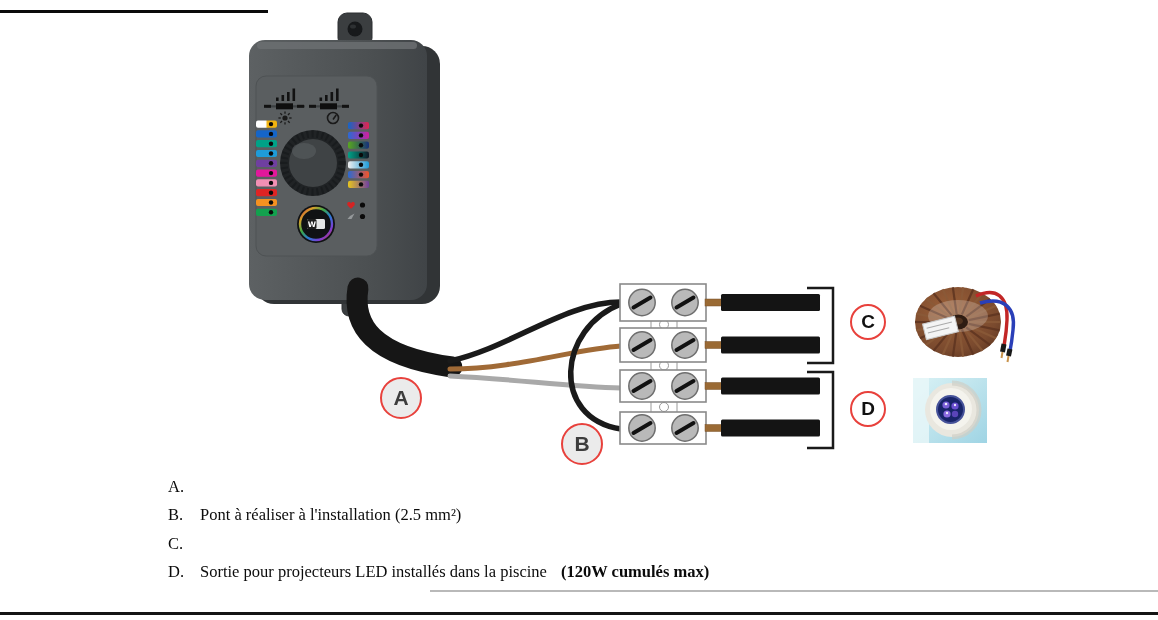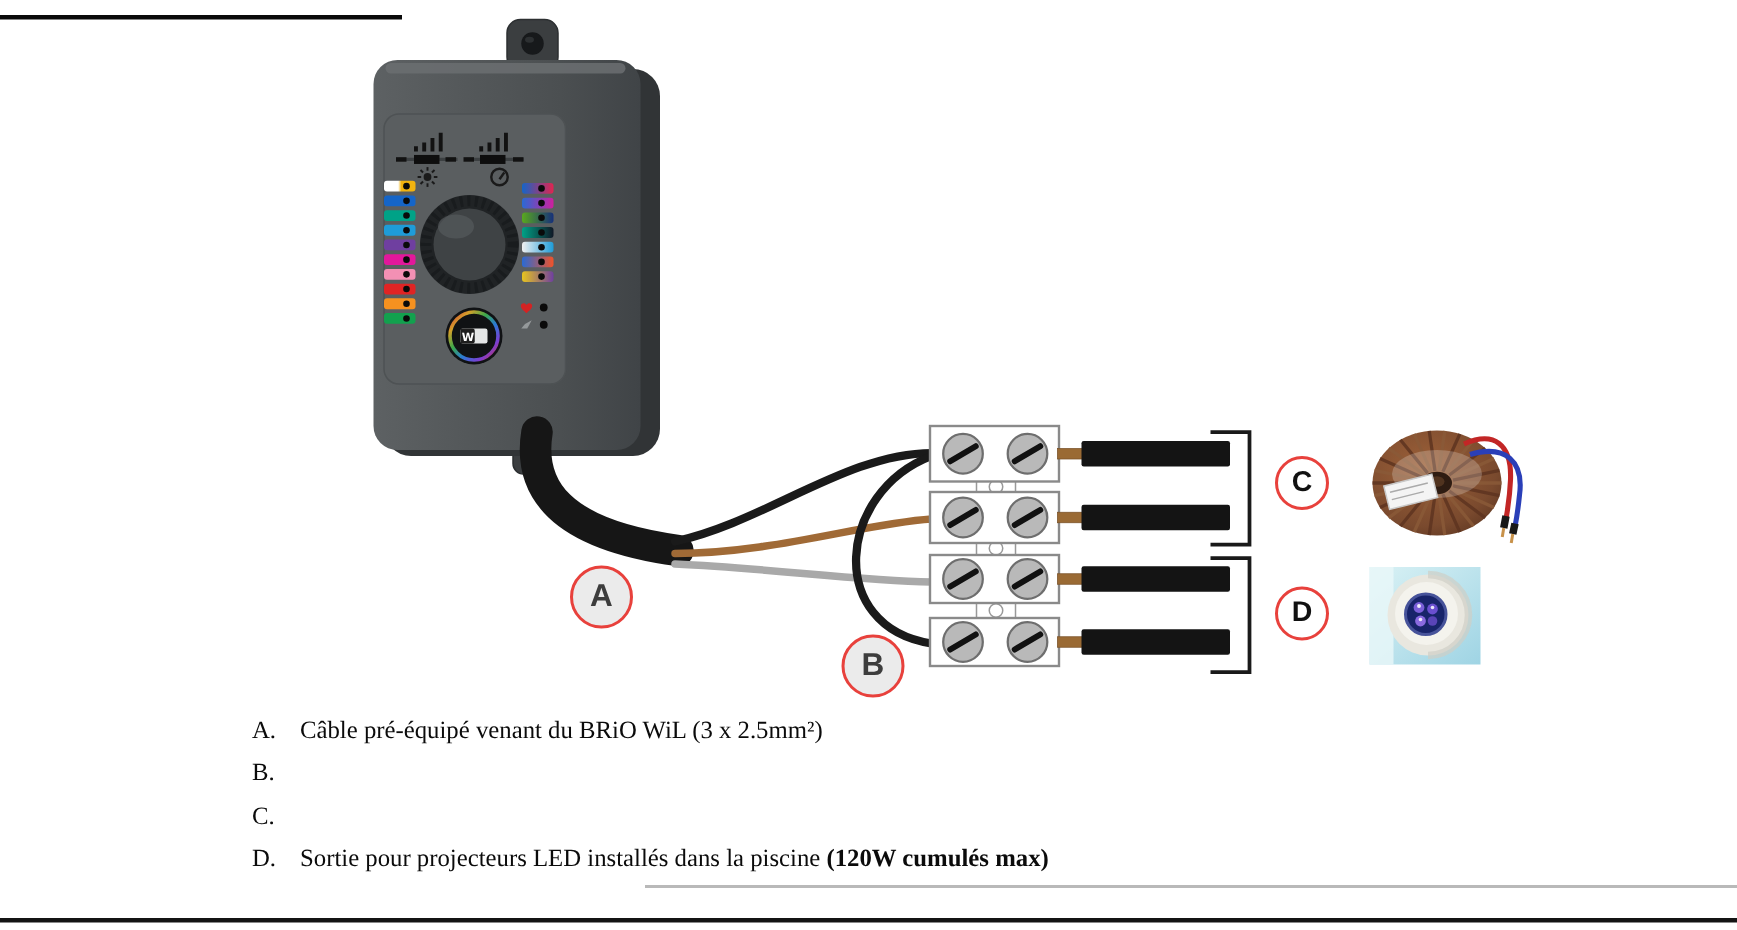--- a/index.html
+++ b/index.html
@@ -12,21 +12,21 @@
   .rule.bottom{left:0;top:612px;width:1158px;height:3px;background:#141414;}
   .callout{position:absolute;border:2.5px solid #e8413c;border-radius:50%;
            display:flex;align-items:center;justify-content:center;
            font-weight:bold;box-sizing:border-box;}
   .callout.ab{width:42px;height:42px;background:#ebebeb;font-size:21px;color:#3d3d3d;}
   .callout.cd{width:36px;height:36px;background:#ffffff;font-size:19px;color:#111;}
   .legend{position:absolute;left:168px;top:477px;font-family:"Liberation Serif",serif;
           font-size:16.5px;color:#0b0b0b;}
   .legend-row{display:flex;height:28.4px;}
   .lkey{width:32px;flex:none;}
-  .ltext b{font-weight:bold;}
+  .ltext b{font-weight:bold;margin-left:10px;}
 </style>
 </head>
 <body>
 
 <div class="page">
 
   <div class="rule top"></div>
 
   <svg class="diagram-svg" width="1158" height="620" viewBox="0 0 1158 620">
     <defs id="grad-defs">
@@ -396,24 +396,24 @@
   <div class="callout cd" style="left:850px;top:304px">
     <span>C</span>
   </div>
   <div class="callout cd" style="left:850px;top:391px">
     <span>D</span>
   </div>
 
   <div class="legend">
     <div class="legend-row">
       <span class="lkey">A.</span>
-      <span class="ltext"><span>Câble pré-équipé venant du BRiO WiL (3 x 2.5mm²)</span><b></b></span>
     </div>
     <div class="legend-row">
       <span class="lkey">B.</span>
+      <span class="ltext"><span>Pont à réaliser à l'installation (2.5 mm²)</span><b></b></span>
     </div>
     <div class="legend-row">
       <span class="lkey">C.</span>
     </div>
     <div class="legend-row">
       <span class="lkey">D.</span>
       <span class="ltext"><span>Sortie pour projecteurs LED installés dans la piscine </span><b>(120W cumulés max)</b></span>
     </div>
   </div>
 

